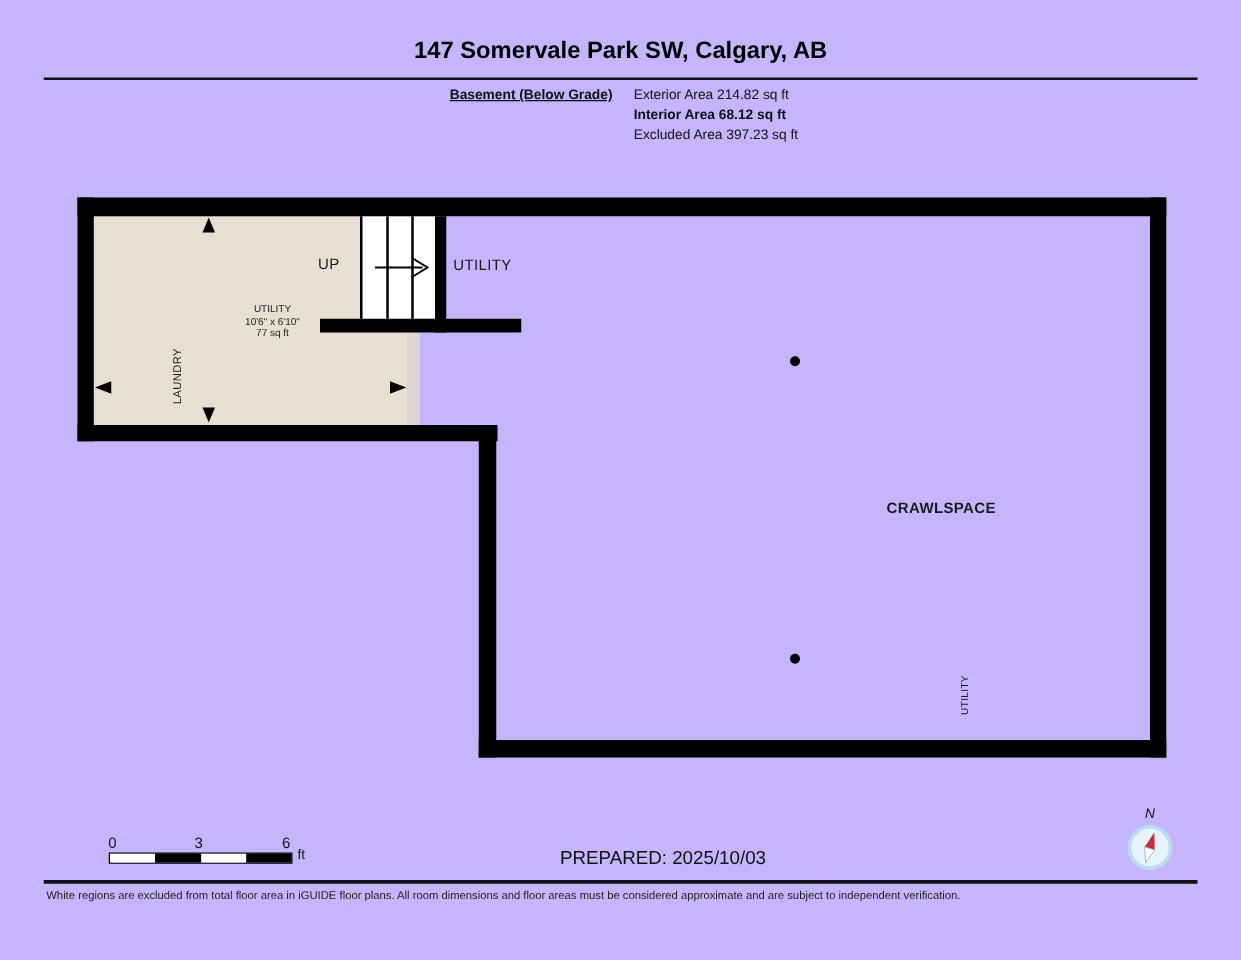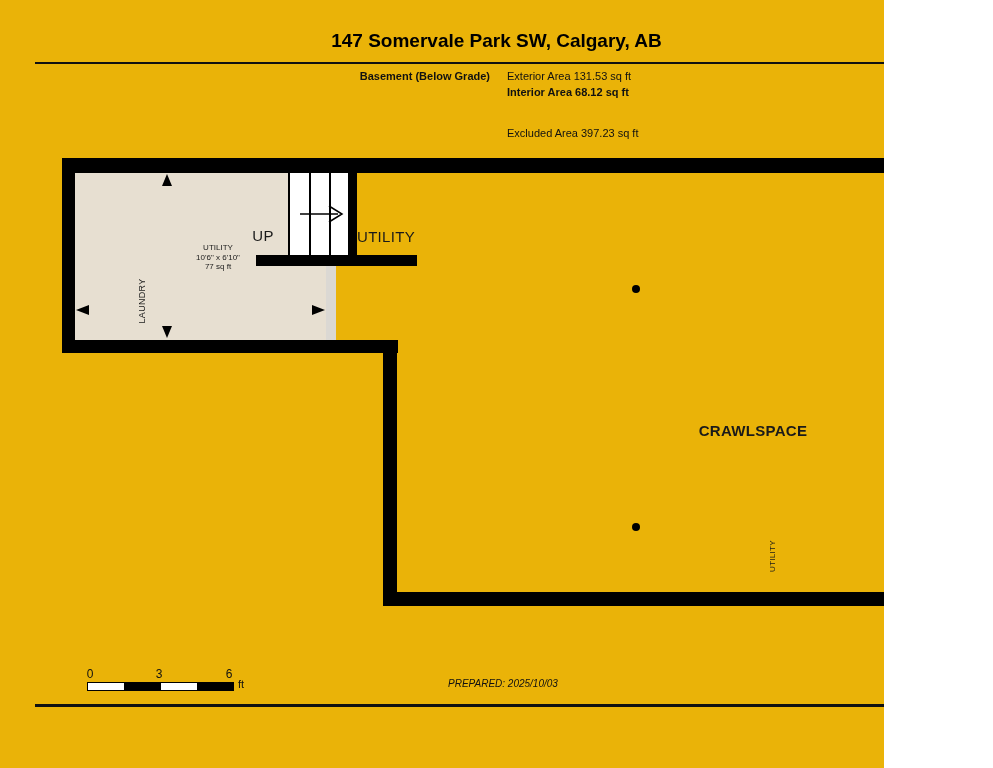--- a/index.html
+++ b/index.html
@@ -1,59 +1,59 @@
 <!DOCTYPE html>
 <html><head>
 <meta charset="utf-8">
 <style>
   html,body{margin:0;padding:0;background:#ffffff;}
-  #page{position:relative;width:884px;height:768px;background:#eab308;overflow:hidden;
+  #page{position:relative;width:993px;height:768px;background:#c4b5fd;overflow:hidden;
         font-family:"Liberation Sans",sans-serif;color:#111;}
   .abs{position:absolute;}
   .wall{position:absolute;background:#000000;}
-  .lbl{position:absolute;font-size:15px;color:#1a1a1a;white-space:nowrap;letter-spacing:.3px;
-       transform:translate(-50%,-50%);margin-top:24px;}
+  .lbl{position:absolute;font-size:12px;color:#1a1a1a;white-space:nowrap;letter-spacing:.3px;
+       transform:translate(-50%,-50%);}
   .vlbl{position:absolute;font-size:9px;color:#1a1a1a;white-space:nowrap;letter-spacing:.3px;
         transform:translate(-50%,-50%) rotate(-90deg);}
   .tri{position:absolute;width:0;height:0;}
   #title{position:absolute;top:30px;left:0;width:993px;text-align:center;
          font-size:19px;font-weight:bold;color:#000;}
   .hline{position:absolute;background:#111;}
   #floor-label{position:absolute;left:280px;top:70px;width:210px;text-align:right;
-               font-size:11px;font-weight:bold;}
+               font-size:11px;font-weight:bold;text-decoration:underline;}
   .area-line{position:absolute;left:507px;font-size:11px;}
   .tick{position:absolute;font-size:12px;transform:translateX(-50%);}
   #scale-bar{position:absolute;left:87px;top:682px;width:145px;height:7px;
              border:1px solid #000;display:flex;}
   #scale-bar div{height:100%;width:25%;}
   .seg-w{background:#fff;} .seg-b{background:#000;}
   #ft-label{position:absolute;left:238px;top:678px;font-size:11px;}
-  #prepared{position:absolute;left:448px;top:678px;font-size:10px;font-style:italic;}
+  #prepared{position:absolute;left:448px;top:678px;font-size:15px;}
   #compass-n{position:absolute;left:920px;top:651px;font-size:11px;font-style:italic;
              transform:translate(-50%,-50%);}
   #compass-circle{position:absolute;left:902px;top:660px;width:36px;height:36px;
                   border-radius:50%;background:#e7f3fb;border:3px solid #badcf0;
                   box-sizing:border-box;}
   #disclaimer{position:absolute;left:37px;top:711px;width:930px;font-size:9px;color:#222;}
   .dot{position:absolute;width:8px;height:8px;border-radius:50%;background:#000;}
   .stair-line{position:absolute;background:#000;width:2px;}
   .util-block{position:absolute;text-align:center;font-size:8px;line-height:9.5px;
               color:#1a1a1a;transform:translate(-50%,-50%);white-space:nowrap;}
 </style>
 </head>
 <body>
 
 <div id="page">
 
   <div id="title">147 Somervale Park SW, Calgary, AB</div>
   <div class="hline" style="left:35px;top:62px;width:923px;height:2px;"></div>
   <div id="floor-label">Basement (Below Grade)</div>
-  <div class="area-line" style="top:70px;">Exterior Area 131.53 sq ft</div>
+  <div class="area-line" style="top:70px;">Exterior Area 214.82 sq ft</div>
   <div class="area-line" style="top:86px;font-weight:bold;">Interior Area 68.12 sq ft</div>
-  <div class="area-line" style="top:102px;margin-top:25px;">Excluded Area 397.23 sq ft</div>
+  <div class="area-line" style="top:102px;">Excluded Area 397.23 sq ft</div>
 
   <div class="abs" style="left:0;top:0;width:993px;height:768px;">
 
     <div class="abs" style="left:75px;top:173px;width:251px;height:167px;background:#e7dfd1;"></div>
     <div class="abs" style="left:288px;top:173px;width:60px;height:82px;background:#ffffff;"></div>
     <div class="abs" style="left:326px;top:266px;width:10px;height:74px;background:#dbd8d3;"></div>
 
     <div class="stair-line" style="left:288px;top:173px;height:82px;"></div>
     <div class="stair-line" style="left:309px;top:173px;height:82px;"></div>
     <div class="stair-line" style="left:329px;top:173px;height:82px;"></div>
@@ -110,14 +110,15 @@
   <div id="compass-circle">
     <svg width="30" height="30" viewBox="0 0 36 36" style="position:absolute;left:0;top:0;">
       <g transform="rotate(16 18 18)">
         <polygon points="18,3 13,19 23,19" fill="#c62f39"></polygon>
         <polygon points="13,19 23,19 18,33" fill="#ffffff" stroke="#9fb3bd" stroke-width="0.8"></polygon>
       </g>
     </svg>
   </div>
 
   <div class="hline" style="left:35px;top:704px;width:923px;height:3px;"></div>
+  <div id="disclaimer">White regions are excluded from total floor area in iGUIDE floor plans. All room dimensions and floor areas must be considered approximate and are subject to independent verification.</div>
 
 </div>
 
 </body></html>

